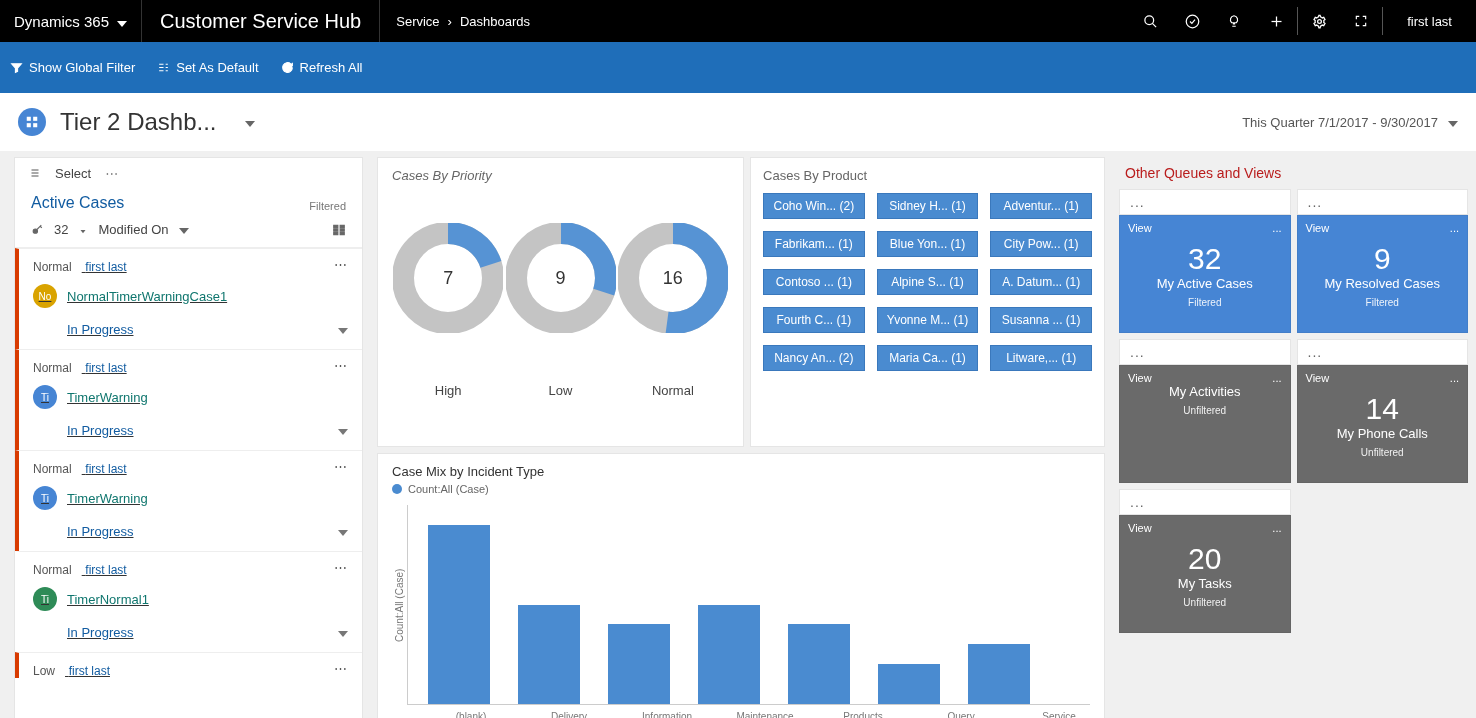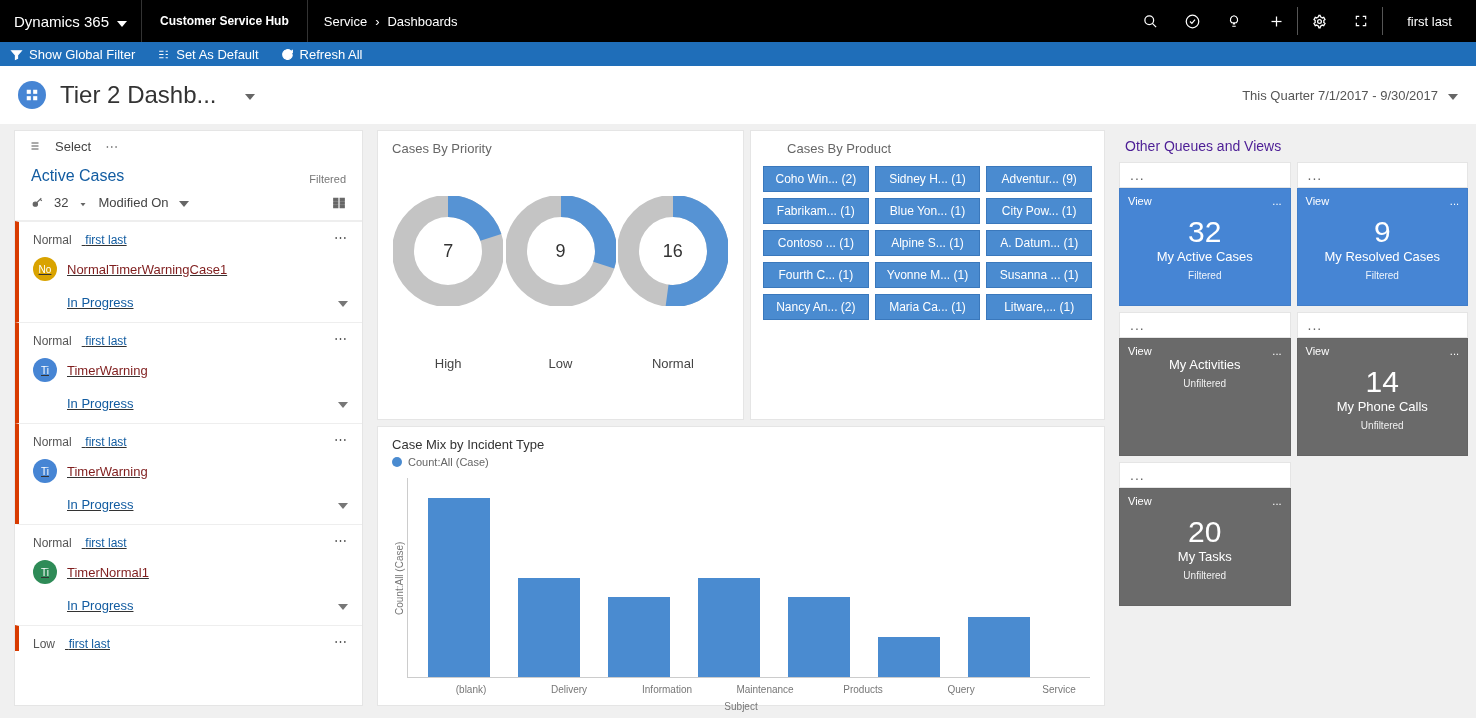--- a/index.html
+++ b/index.html
@@ -1,30 +1,30 @@
 <!DOCTYPE html>
 <html><head>
 <meta charset="utf-8">
 <style>
 * { margin: 0; padding: 0; box-sizing: border-box; }
 body { font-family: "Segoe UI", Arial, sans-serif; font-size: 13px; color: #333; background: #f0f0f0; width: 1476px; height: 718px; overflow: hidden; }
 
 
 .topbar { height: 42px; background: #000; color: #fff; display: flex; align-items: center; }
 .topbar .brand { padding: 0 14px; font-size: 15px; display: flex; align-items: center; gap: 8px; border-right: 1px solid #333; height: 100%; cursor: pointer; }
-.topbar .hub { padding: 0 18px; font-size: 12px; border-right: 1px solid #333; height: 100%; display: flex; align-items: center; cursor: pointer; font-weight: bold; }
+.topbar .hub { padding: 0 18px; font-size: 20px; border-right: 1px solid #333; height: 100%; display: flex; align-items: center; cursor: pointer; }
 .topbar .crumbs { padding: 0 16px; font-size: 13px; display: flex; align-items: center; gap: 8px; color: #ddd; }
 .topbar .crumbs span { color: #fff; cursor: pointer; }
 .topbar .spacer { flex: 1; }
 .topbar .ticon { width: 42px; height: 42px; display: flex; align-items: center; justify-content: center; cursor: pointer; font-size: 16px; }
 .topbar .vsep { width: 1px; height: 28px; background: #555; }
 .topbar .user { padding: 0 24px; cursor: pointer; font-size: 13px; }
 
 
-.cmdbar { height: 24px; background: #1f6eb9; color: #fff; display: flex; align-items: center; padding: 0 10px; gap: 22px; font-size: 13px; }
+.cmdbar { height: 51px; background: #1f6eb9; color: #fff; display: flex; align-items: center; padding: 0 10px; gap: 22px; font-size: 13px; }
 .cmdbar .cmd { display: flex; align-items: center; gap: 6px; cursor: pointer; }
 .cmdbar svg { fill: #fff; }
 
 
 .titlebar { height: 58px; background: #fff; display: flex; align-items: center; padding: 0 18px; position: relative; }
 .titlebar .round { width: 28px; height: 28px; border-radius: 50%; background: #4685d4; display: flex; align-items: center; justify-content: center; margin-right: 14px; }
 .titlebar .round svg { fill: #fff; }
 .titlebar .dtitle { font-size: 24px; font-weight: 300; color: #333; }
 .titlebar .chev { margin-left: 28px; cursor: pointer; }
 .titlebar .range { margin-left: auto; color: #555; font-size: 13px; display: flex; align-items: center; gap: 10px; cursor: pointer; }
@@ -43,54 +43,54 @@
 .left .sortrow { display: flex; align-items: center; padding: 6px 16px 10px 16px; gap: 10px; color: #444; font-size: 13px; border-bottom: 1px solid #eee; }
 .left .sortrow svg { fill: #666; }
 .left .list { flex: 1; overflow: hidden; text-decoration: underline; }
 .caseitem { border-left: 4px solid transparent; padding: 10px 14px 0 14px; position: relative; border-top: 1px solid #eee; }
 .caseitem.red { border-left-color: #d83b01; }
 .caseitem .prio { font-size: 12px; color: #555; display: inline-block; margin-right: 10px; }
 .caseitem .owner { font-size: 12px; color: #125ca1; cursor: pointer; }
 .caseitem .ellips { position: absolute; right: 14px; top: 8px; color: #222; letter-spacing: 1px; cursor: pointer; }
 .caseitem .titlerow { display: flex; align-items: center; gap: 10px; margin-top: 10px; }
 .caseitem .avatar { width: 24px; height: 24px; border-radius: 50%; color: #fff; font-size: 10px; display: flex; align-items: center; justify-content: center; }
-.caseitem .ctitle { font-size: 13px; color: #7f1d1d; }
+.caseitem .ctitle { font-size: 13px; color: #0f766e; }
 .caseitem .statusrow { display: flex; justify-content: space-between; align-items: center; padding: 14px 0 12px 34px; color: #125ca1; font-size: 13px; cursor: pointer; }
 
 
 .mid { flex: 1; display: flex; flex-direction: column; gap: 6px; }
 .midrow { display: flex; gap: 6px; height: 290px; }
 .chartcard { flex: 1; padding: 10px 14px; }
-.chartcard .ctitle-h { color: #666; font-size: 13px; margin-bottom: 6px; }
+.chartcard .ctitle-h { color: #666; font-size: 13px; margin-bottom: 6px; font-style: italic; }
 .donuts { display: flex; justify-content: space-around; align-items: center; margin-top: 40px; }
 .donutwrap { text-align: center; }
 .donutwrap .lbl { margin-top: 50px; font-size: 13px; color: #444; }
 .donut { position: relative; width: 110px; height: 110px; }
 .donut .num { position: absolute; top: 50%; left: 50%; transform: translate(-50%,-50%); font-size: 18px; color: #333; }
 
 .tagcard { width: 355px; padding: 10px 12px; }
-.tagcard .ctitle-h { color: #666; font-size: 13px; margin-bottom: 10px; margin-left: 24px; }
-.tags { display: grid; grid-template-columns: repeat(3, 1fr); gap: 6px; }
+.tagcard .ctitle-h { color: #666; font-size: 13px; margin-bottom: 10px; }
+.tags { display: grid; grid-template-columns: repeat(3, 1fr); gap: 12px; }
 .tag { background: #4a8bd0; color: #fff; border: 1px solid #3a78bc; padding: 5px 4px; font-size: 12px; text-align: center; cursor: pointer; white-space: nowrap; overflow: hidden; }
 
 .barcard { flex: 1; padding: 10px 14px; min-height: 0; }
 .barcard .legend { display: flex; align-items: center; gap: 6px; font-size: 11px; color: #666; margin: 4px 0 10px 0; }
 .barcard .legend .sw { width: 10px; height: 10px; border-radius: 50%; background: #4a8bd0; }
 .barchart { display: flex; height: 200px; }
 .barchart .yaxis { width: 36px; display: flex; flex-direction: column; justify-content: space-between; text-align: right; font-size: 10px; color: #777; padding-right: 6px; }
 .barchart .ylabel { writing-mode: vertical-rl; transform: rotate(180deg); font-size: 10px; color: #777; text-align: center; padding: 0 2px; }
 .plot { flex: 1; display: flex; align-items: flex-end; gap: 28px; border-left: 1px solid #ccc; border-bottom: 1px solid #ccc; padding: 0 20px; position: relative; }
 .plot .bar { width: 62px; background: #4a8bd0; }
 .xlabels { display: flex; padding-left: 48px; gap: 36px; margin-top: 6px; }
 .xlabels span { width: 62px; text-align: center; font-size: 10px; color: #777; }
 .xaxis-title { text-align: center; font-size: 10px; color: #777; margin-top: 6px; }
 
 
 .right { width: 360px; margin: 0 8px 0 14px; }
-.right .rtitle { color: #4c1d95; font-size: 14px; padding: 8px 6px; }
+.right .rtitle { color: #b91c1c; font-size: 14px; padding: 8px 6px; }
 .tile-row { display: flex; gap: 6px; }
 .tile-col { flex: 1; display: flex; flex-direction: column; }
 .tile-head { background: #fff; border: 1px solid #e5e5e5; height: 26px; display: flex; align-items: center; padding: 0 10px; color: #666; letter-spacing: 1px; cursor: pointer; font-size: 14px; }
 .tile { color: #fff; padding: 6px 8px; height: 118px; border: 1px solid rgba(0,0,0,.05); display: flex; flex-direction: column; }
 .tile .thead { display: flex; justify-content: space-between; font-size: 11px; cursor: pointer; }
 .tile .tnum { font-size: 30px; text-align: center; margin-top: 8px; font-weight: 300; }
 .tile .tlbl { text-align: center; font-size: 13px; }
 .tile .tfilt { text-align: center; font-size: 10px; margin-top: 6px; opacity: .9; }
 .tile.blue { background: #4685d4; }
 .tile.gray { background: #6a6a6a; }
@@ -297,21 +297,21 @@
     </svg><div class="num">16</div></div>
     <div class="lbl">Normal</div>
             </div>
           </div>
       </div>
       <div class="tagcard card">
         <div class="ctitle-h">Cases By Product</div>
         <div class="tags" id="tags">
             <div class="tag">Coho Win... (2)</div>
             <div class="tag">Sidney H... (1)</div>
-            <div class="tag">Adventur... (9)</div>
+            <div class="tag">Adventur... (1)</div>
             <div class="tag">Fabrikam... (1)</div>
             <div class="tag">Blue Yon... (1)</div>
             <div class="tag">City Pow... (1)</div>
             <div class="tag">Contoso ... (1)</div>
             <div class="tag">Alpine S... (1)</div>
             <div class="tag">A. Datum... (1)</div>
             <div class="tag">Fourth C... (1)</div>
             <div class="tag">Yvonne M... (1)</div>
             <div class="tag">Susanna ... (1)</div>
             <div class="tag">Nancy An... (2)</div>

